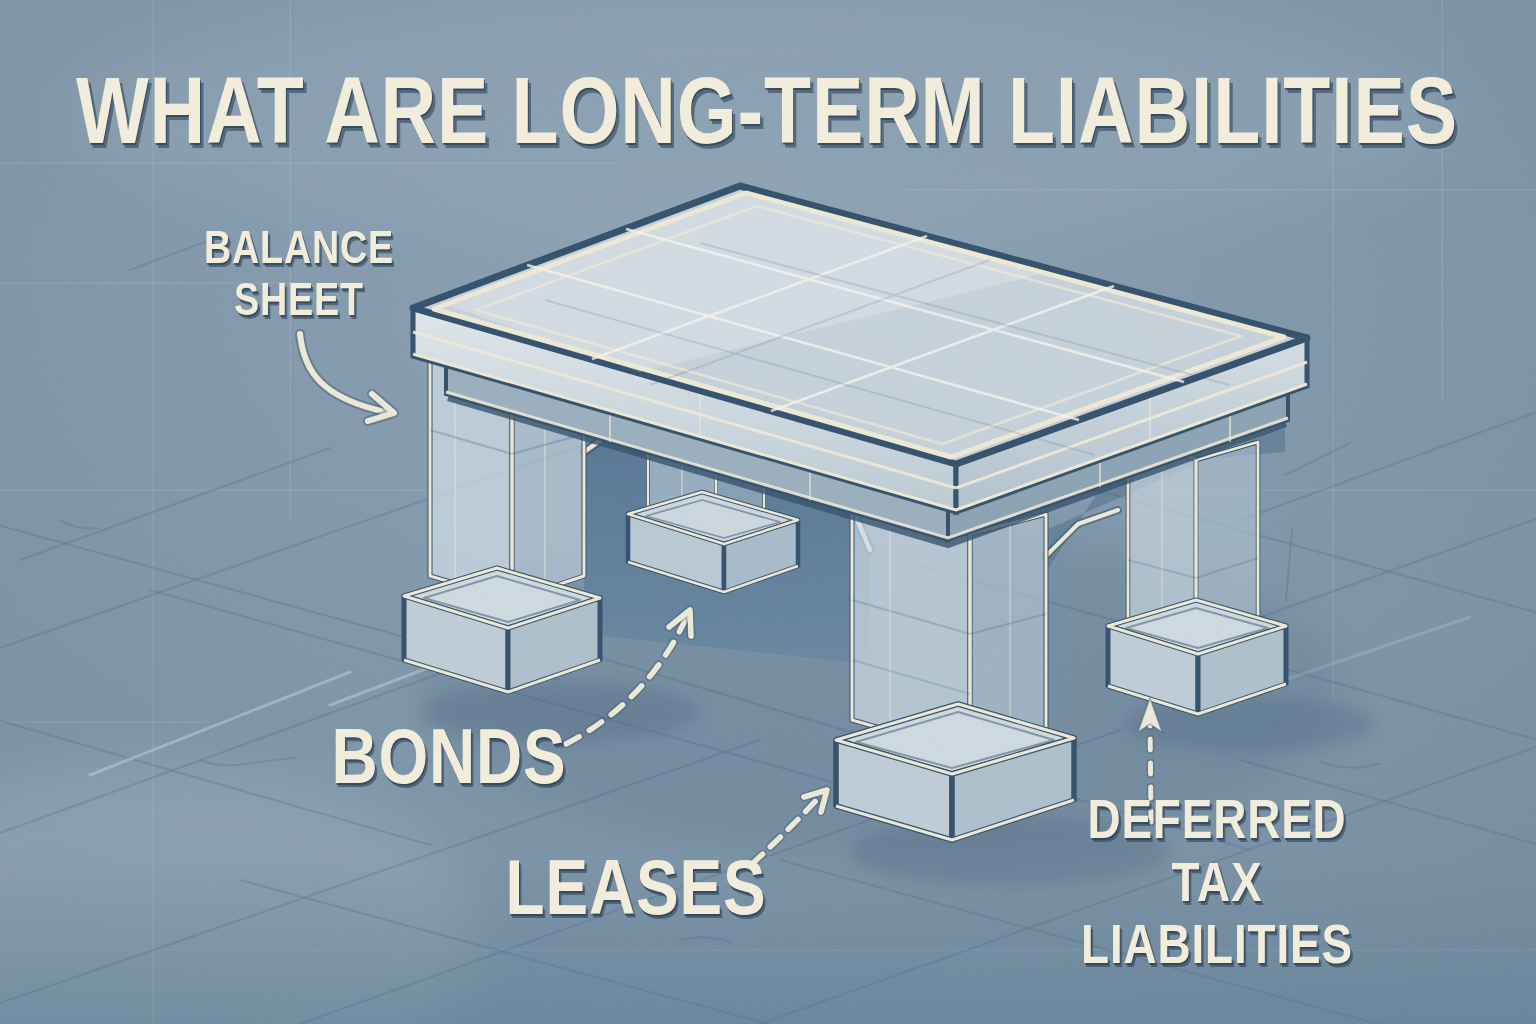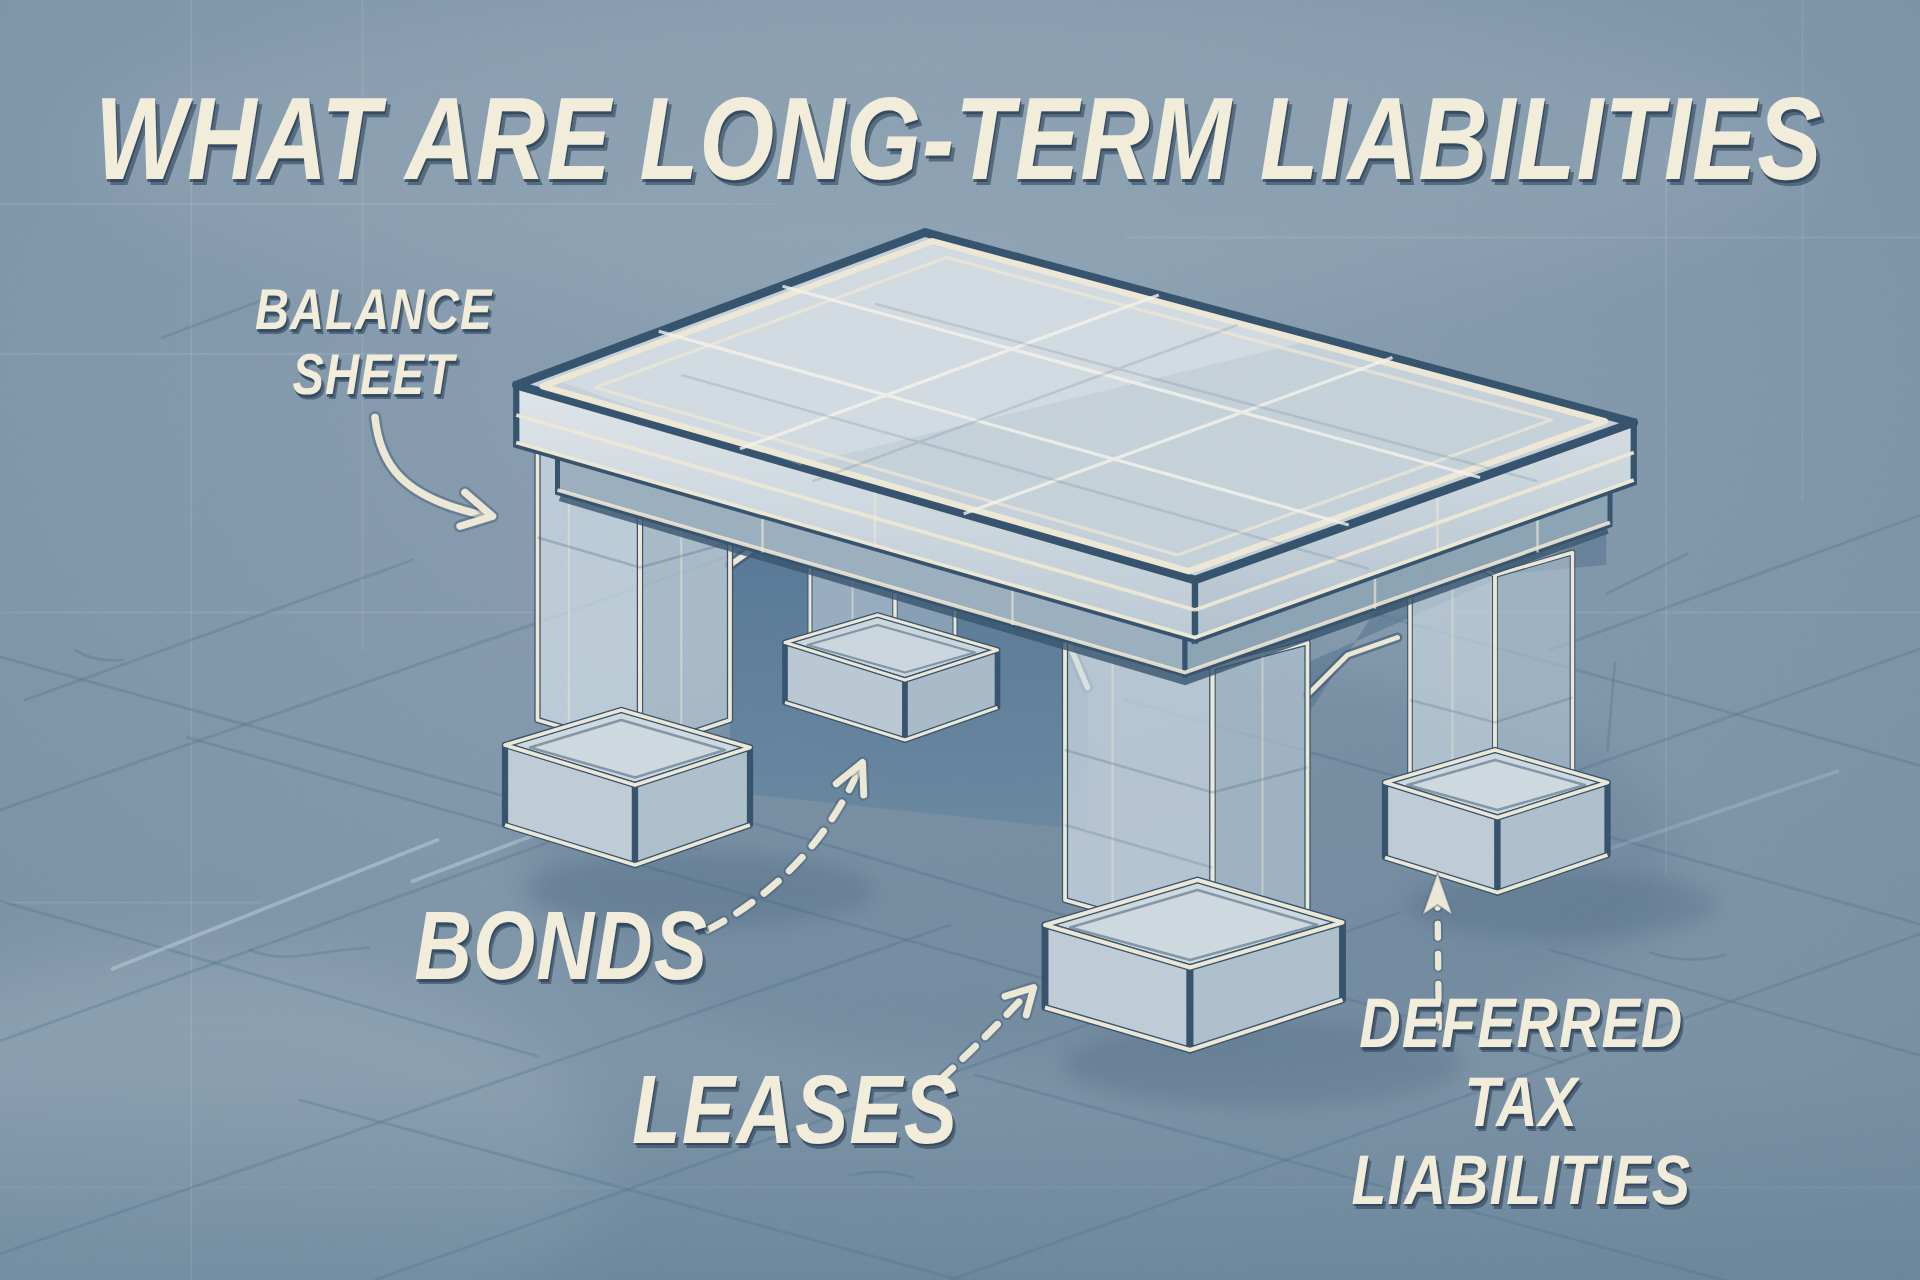--- a/index.html
+++ b/index.html
@@ -2,21 +2,20 @@
 <html><head>
 <meta charset="utf-8">
 <style>
   html,body{margin:0;padding:0;background:#4c657c;}
   .stage{
     position:relative;
     width:1536px;height:1024px;
     overflow:hidden;
     font-family:"Liberation Sans","DejaVu Sans",sans-serif;
     background:#7b92a6;
-    font-style:italic;
   }
   .stage svg{position:absolute;left:0;top:0;}
   .lbl{
     position:absolute;
     color:#f2ecdb;
     font-weight:700;
     text-align:center;
     white-space:pre-line;
     line-height:1.12;
     letter-spacing:1px;

